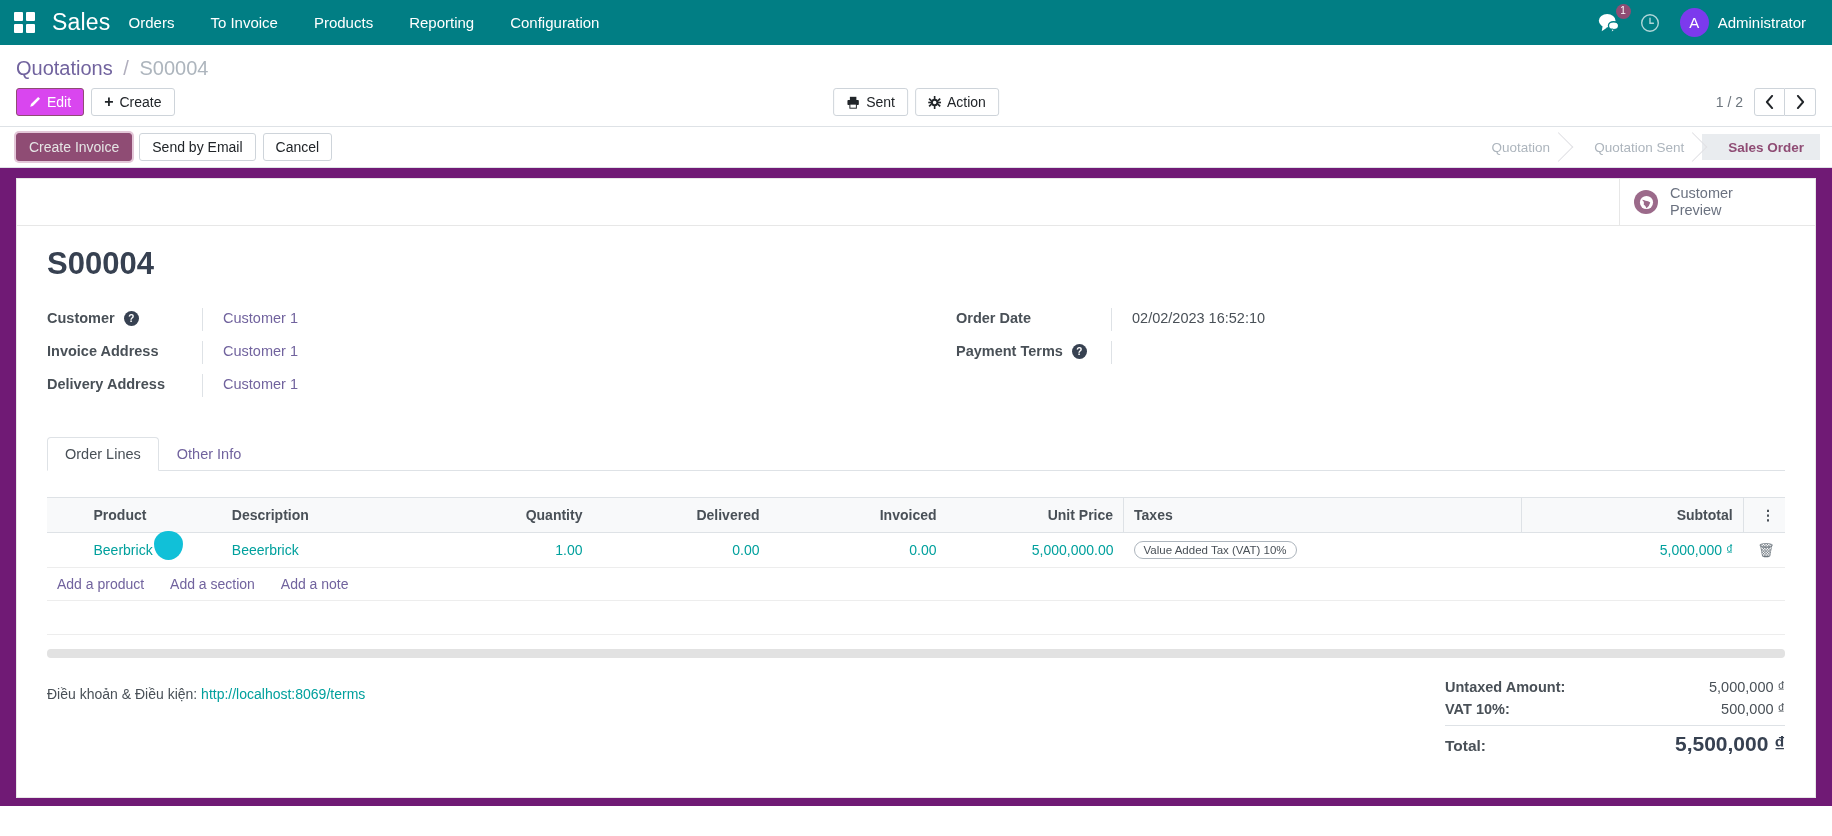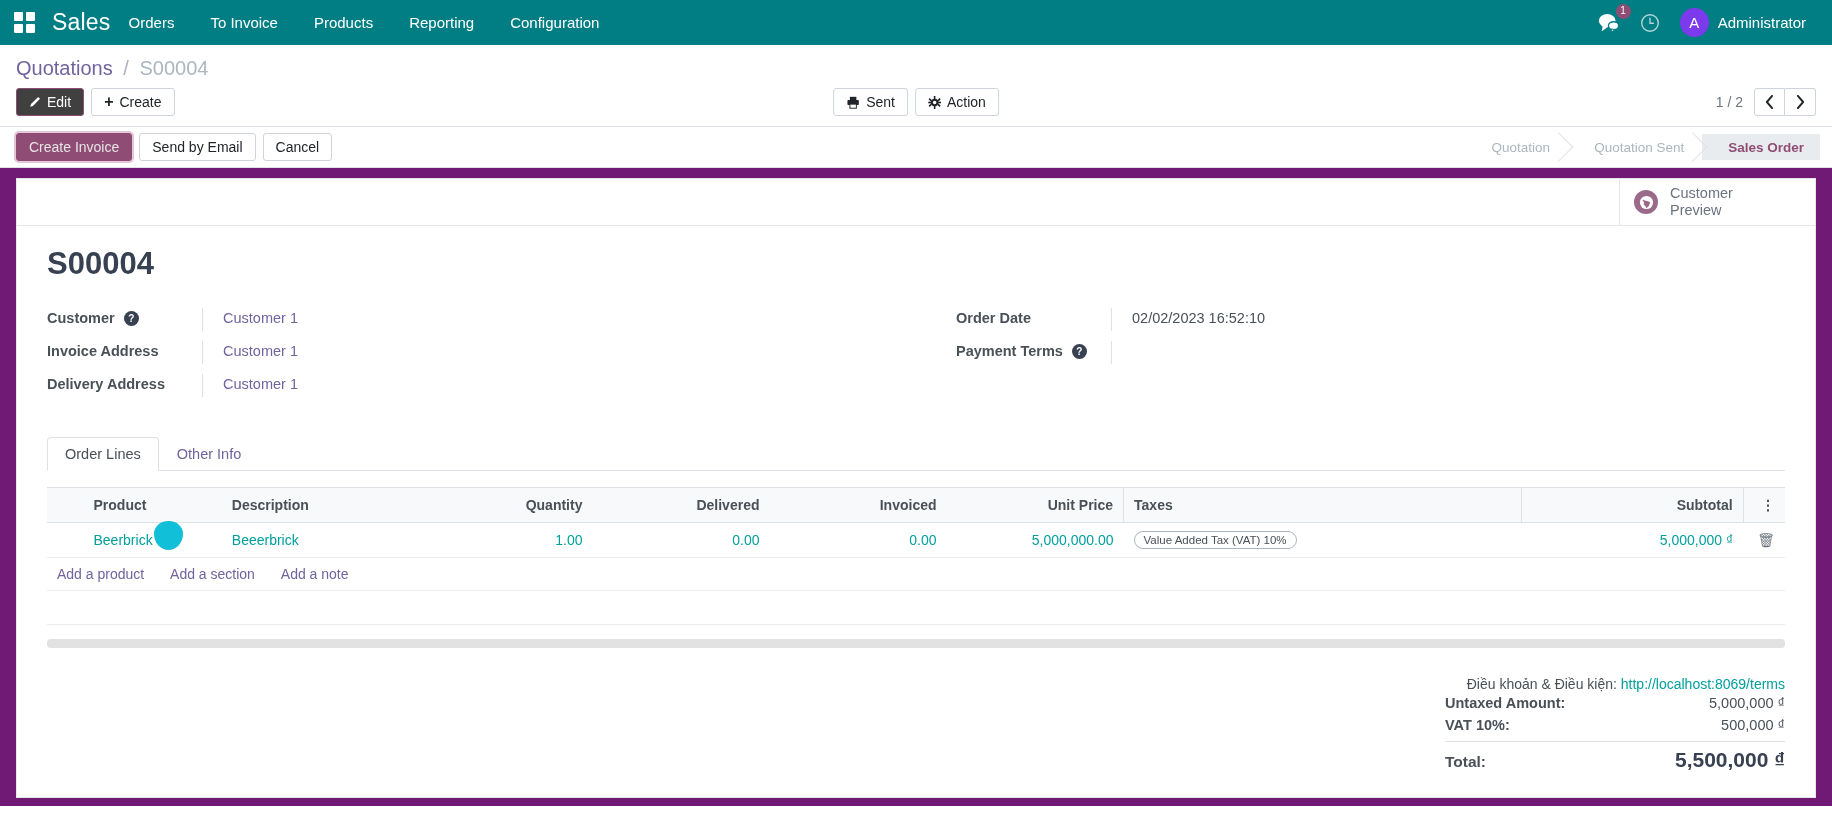--- a/index.html
+++ b/index.html
@@ -100,21 +100,21 @@
     color: #212529;
     border-radius: 3px;
     cursor: pointer;
     font-family: inherit;
     display: inline-flex;
     align-items: center;
     gap: 6px;
     white-space: nowrap;
   }
   .btn-primary {
-    background: #404040;
+    background: #d946ef;
     border-color: #8f4c74;
     color: #ffffff;
     text-align: right;
   }
   .btn-group-left { display: flex; gap: 7px; }
   .center-btns {
     position: absolute;
     left: 50%;
     transform: translateX(-50%);
     display: flex;
@@ -294,21 +294,21 @@
     border: 1px solid transparent;
     margin-bottom: -1px;
     border-radius: 4px 4px 0 0;
   }
   .tab.active {
     color: #495057;
     background: #fff;
     border-color: #dee2e6 #dee2e6 #fff;
   }
 
-  table.lines { width: 100%; border-collapse: collapse; margin-top: 16px; }
+  table.lines { width: 100%; border-collapse: collapse; margin-top: 26px; }
   table.lines thead th {
     background: #f8f9fa;
     border-top: 1px solid #dee2e6;
     border-bottom: 1px solid #dee2e6;
     font-size: 14px;
     font-weight: bold;
     color: #495057;
     padding: 9px 10px;
     text-align: left;
     white-space: nowrap;
@@ -350,22 +350,21 @@
     height: 9px;
     background: #e2e2e2;
     border-radius: 4px;
     margin: 14px 0 0 0;
   }
 
   
   .footer-area {
     display: flex;
     padding: 18px 0 0 0;
-    align-items: flex-end;
-    flex-direction: column;
+    align-items: flex-start;
   }
   .terms { font-size: 14px; color: #495057; flex: 1; padding-top: 10px; }
   .terms a { color: #00a09d; text-decoration: none; cursor: pointer; }
   .totals { width: 340px; }
   .trow {
     display: flex;
     justify-content: space-between;
     align-items: baseline;
     font-size: 14.5px;
     padding: 3px 0;

